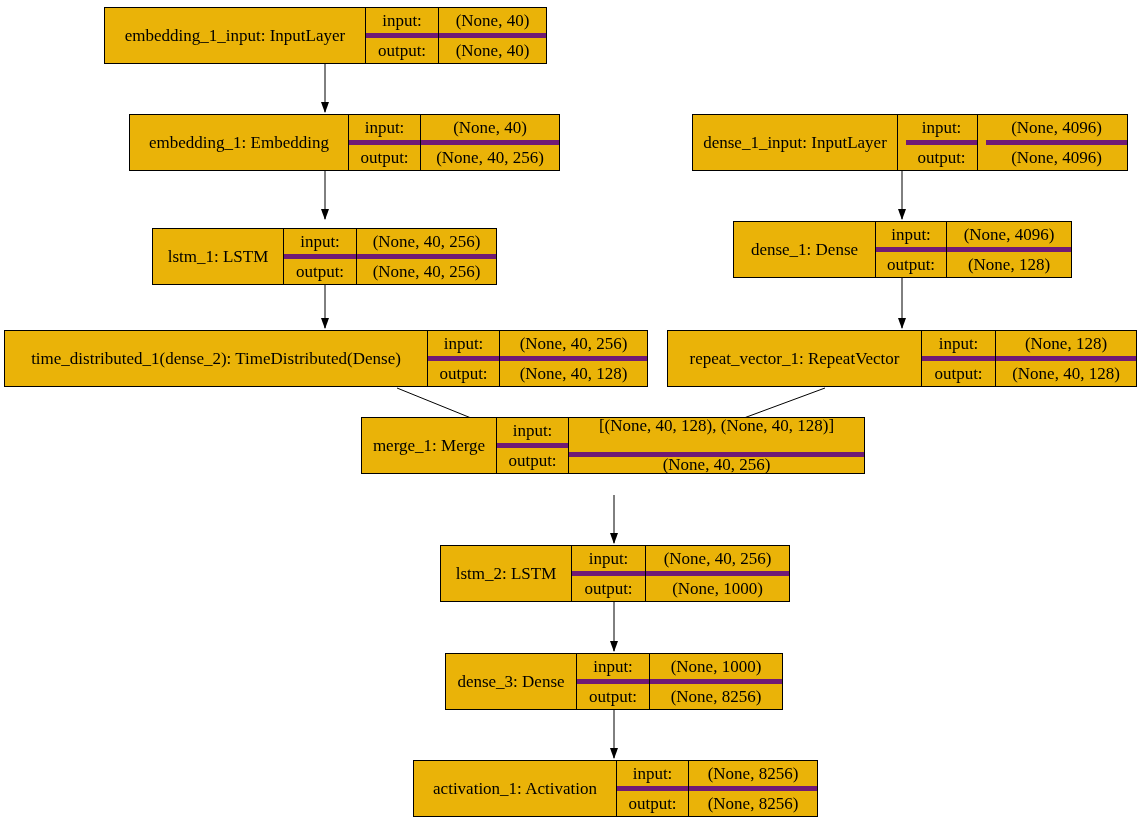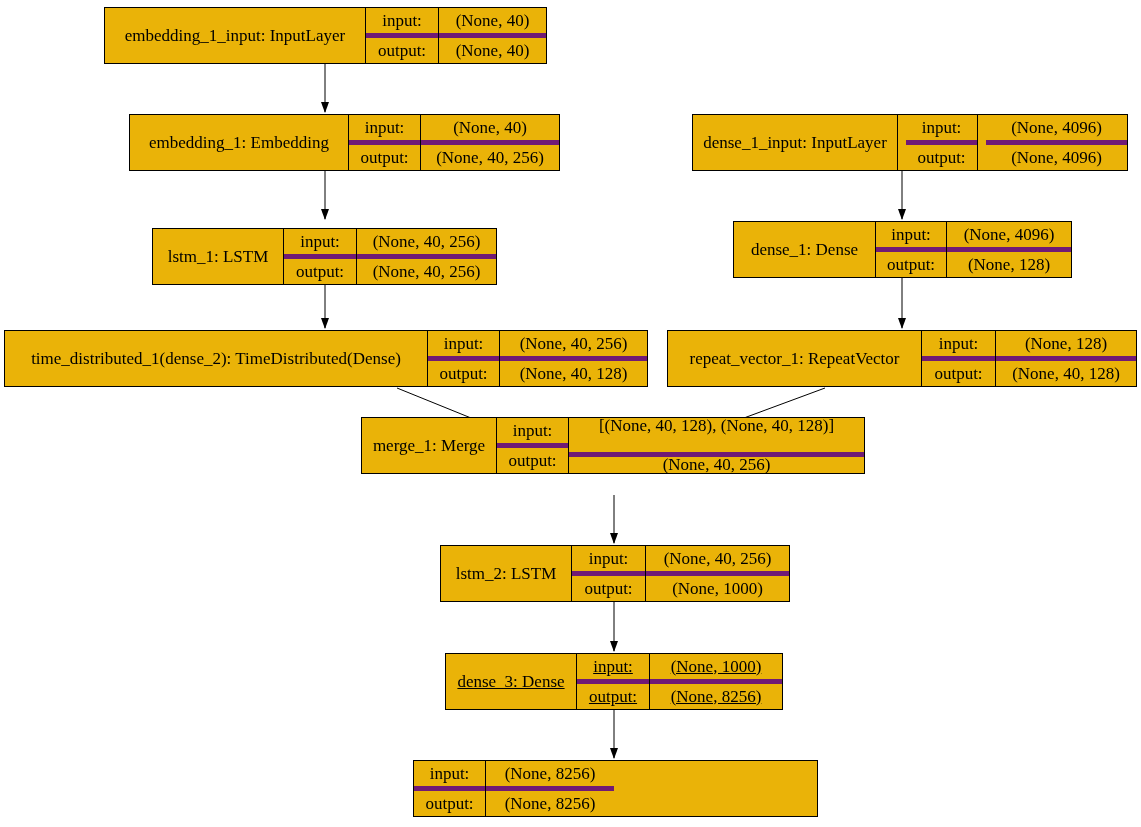--- a/index.html
+++ b/index.html
@@ -191,33 +191,34 @@
     <div class="col io-col" style="width:74px;">
       <div class="cell">input:</div>
       <div class="cell">output:</div>
     </div>
     <div class="col" style="width:143px;">
       <div class="cell">(None, 40, 256)</div>
       <div class="cell">(None, 1000)</div>
     </div>
   </div>
 
-  <div class="node" style="left:445px; top:653px; width:338px;text-decoration:underline;">
+  <div class="node" style="left:445px; top:653px; width:338px;">
     <div class="name-cell">dense_3: Dense</div>
     <div class="col io-col" style="width:73px;">
       <div class="cell">input:</div>
       <div class="cell">output:</div>
     </div>
     <div class="col" style="width:132px;">
       <div class="cell">(None, 1000)</div>
       <div class="cell">(None, 8256)</div>
     </div>
   </div>
 
   <div class="node" style="left:413px; top:760px; width:405px;">
+    <div class="name-cell">activation_1: Activation</div>
     <div class="col io-col" style="width:72px;">
       <div class="cell">input:</div>
       <div class="cell">output:</div>
     </div>
     <div class="col" style="width:128px;">
       <div class="cell">(None, 8256)</div>
       <div class="cell">(None, 8256)</div>
     </div>
   </div>
 

